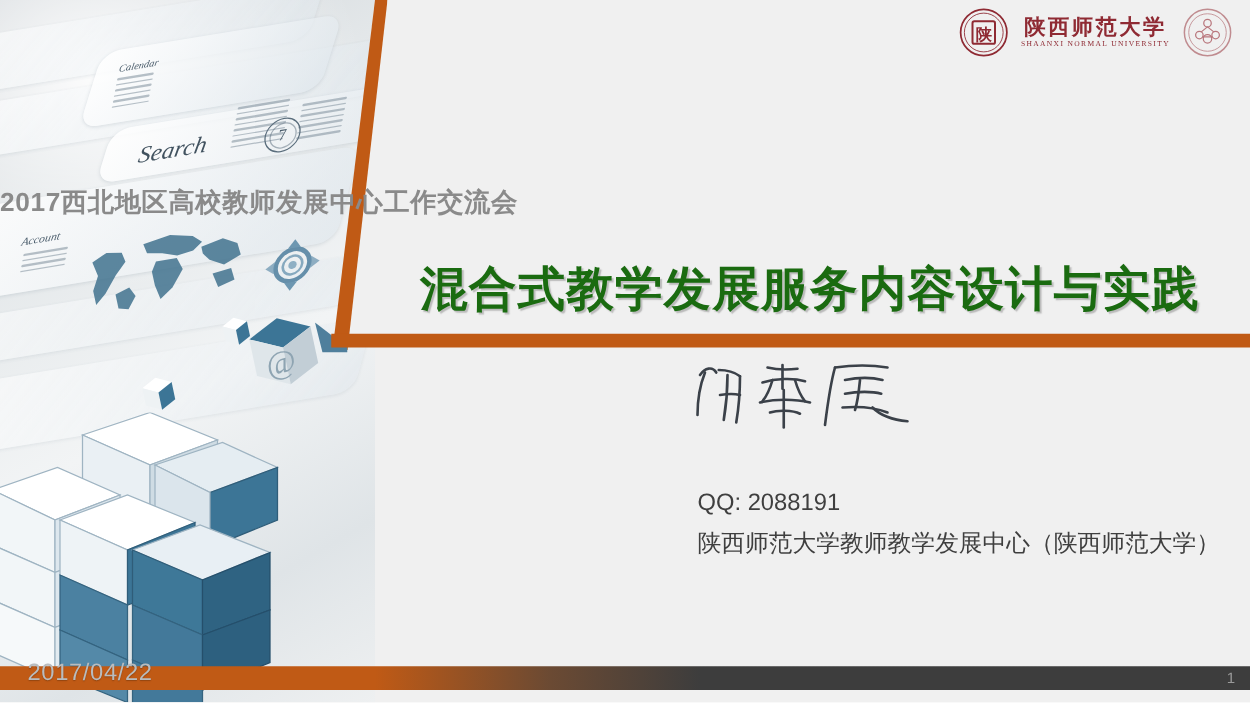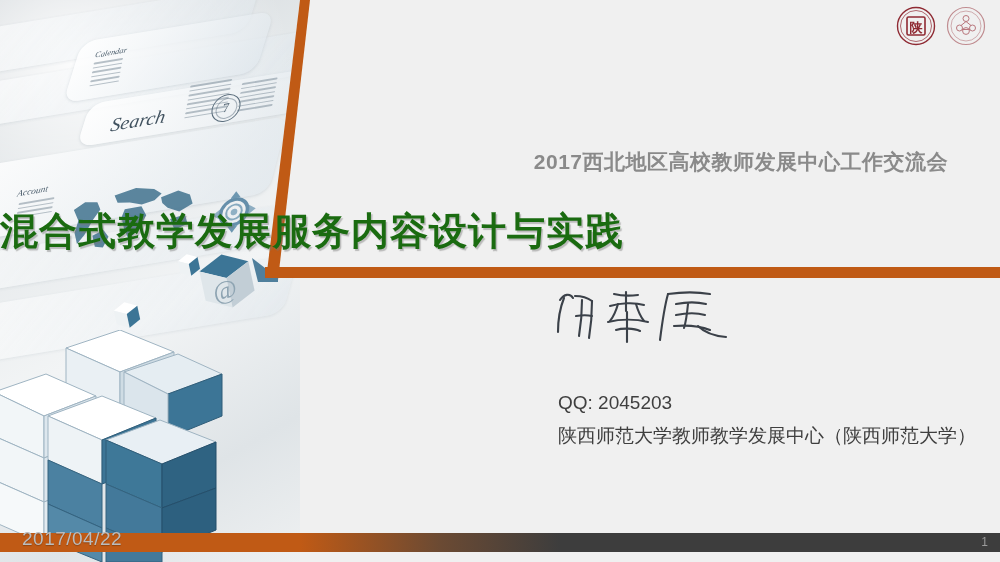--- a/index.html
+++ b/index.html
@@ -143,27 +143,27 @@
   }
   #logo-en {
     font-family:"Liberation Serif", serif;
     font-size:6px; color:#8f2a33; letter-spacing:1.1px;
     margin-top:3px; white-space:nowrap;
   }
 
   
   #subtitle {
     position:absolute; left:0; top:148px; width:948px;
-    text-align:right;
+    text-align:left;
     font-size:21px; font-weight:700; color:#8a8a8a;
     letter-spacing:.5px;
   }
   #maintitle {
     position:absolute; left:0; top:206px; width:960px;
-    text-align:left;
+    text-align:right;
     font-size:38px; font-weight:700; color:#1a6b10;
     letter-spacing:1px;
     text-shadow:1.5px 1.5px 1px rgba(120,120,120,.45);
   }
 
   #signature { position:absolute; left:548px; top:284px; width:210px; height:62px; }
 
   #contact {
     position:absolute; left:558px; top:386px;
     color:#3f3f3f;
@@ -329,20 +329,24 @@
   <div id="orangebar"></div>
 
   <div id="logos">
     <svg class="seal" width="40" height="40" viewBox="0 0 40 40">
       <circle cx="20" cy="20" r="18.5" fill="none" stroke="#8f2a33" stroke-width="1.4"></circle>
       <circle cx="20" cy="20" r="15.5" fill="none" stroke="#8f2a33" stroke-width="0.7"></circle>
       <rect x="11" y="11" width="18" height="18" rx="1.5" fill="none" stroke="#8f2a33" stroke-width="1.6"></rect>
       <text x="20" y="26" font-family="Liberation Serif, serif" font-size="13" font-weight="700" fill="#8f2a33" text-anchor="middle">陕</text>
     </svg>
 
+    <div id="logo-wordmark">
+      <div id="logo-cn">陕西师范大学</div>
+      <div id="logo-en">SHAANXI NORMAL UNIVERSITY</div>
+    </div>
 
     <svg class="seal" width="40" height="40" viewBox="0 0 40 40">
       <circle cx="20" cy="20" r="18.5" fill="none" stroke="#c08c90" stroke-width="1.2"></circle>
       <circle cx="20" cy="20" r="15" fill="none" stroke="#c08c90" stroke-width="0.7"></circle>
       <g stroke="#b9777d" stroke-width="1" fill="none">
         <circle cx="20" cy="12.5" r="3"></circle>
         <circle cx="13.5" cy="22" r="3"></circle>
         <circle cx="26.5" cy="22" r="3"></circle>
         <circle cx="20" cy="25" r="3.4"></circle>
         <path d="M20 15.5 L15 19.5 M20 15.5 L25 19.5 M16 23.5 L24 23.5"></path>
@@ -375,21 +379,21 @@
       <path d="M120 10 C116 24, 114 40, 112 56"></path>
       <path d="M128 20 C138 18, 150 18, 158 20"></path>
       <path d="M128 31 C138 29, 150 29, 157 31"></path>
       <path d="M126 42 C138 41, 152 42, 162 46"></path>
       <path d="M140 20 C139 30, 138 38, 136 44"></path>
       <path d="M150 42 C156 48, 166 52, 178 53"></path>
     </g>
   </svg>
 
   <div id="contact">
-    <div>QQ: 2045203</div>
+    <div>QQ: 2088191</div>
     <div>陕西师范大学教师教学发展中心（陕西师范大学）</div>
   </div>
 
   <div id="footerbar"></div>
   <div id="date">2017/04/22</div>
   <div id="pagenum">1</div>
 
 </div>
 
 </body></html>

